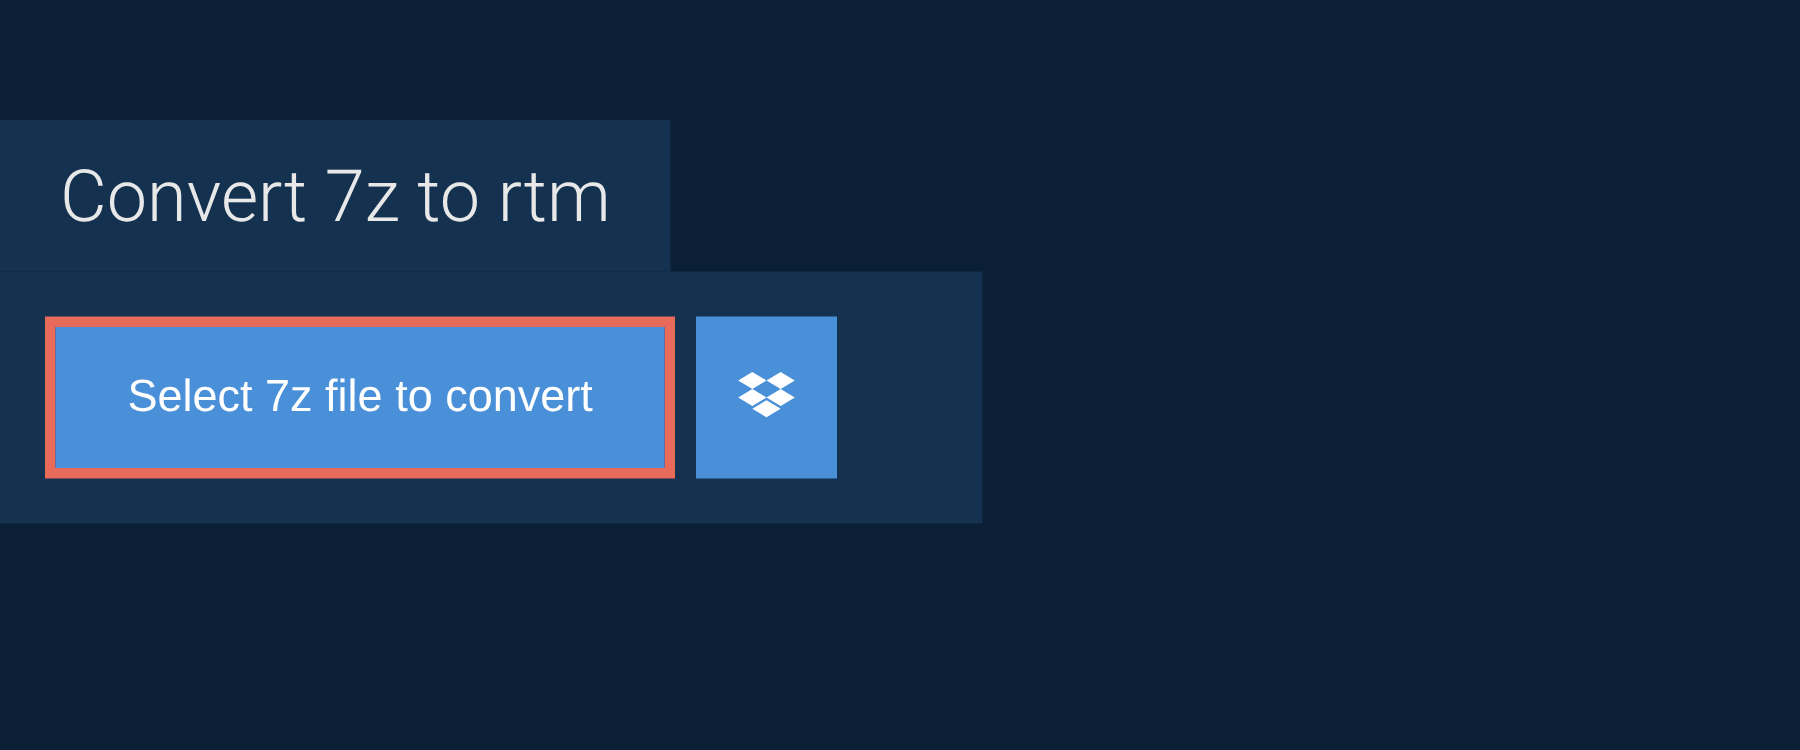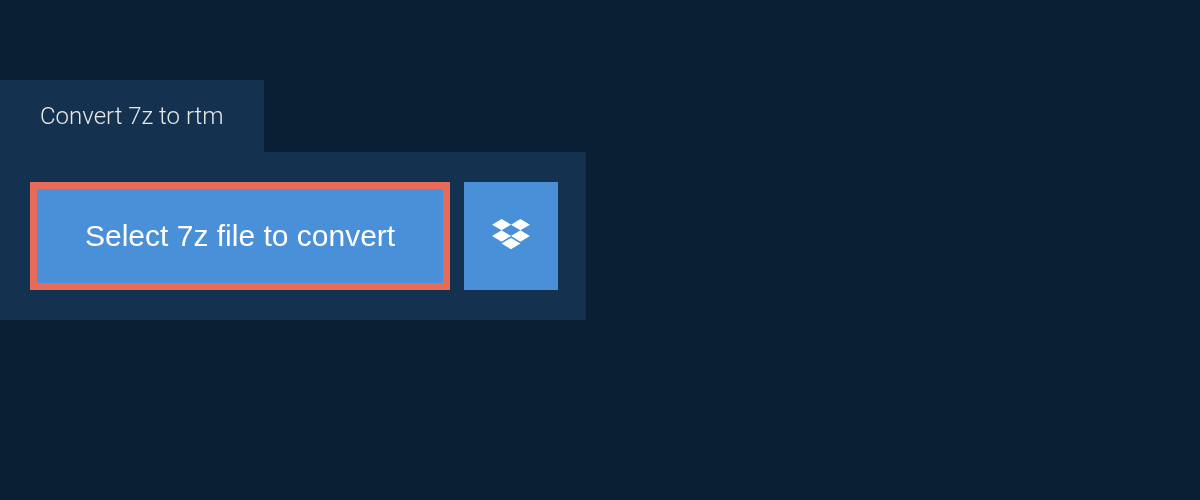--- a/index.html
+++ b/index.html
@@ -14,32 +14,32 @@
       font-family: -apple-system, BlinkMacSystemFont, "Segoe UI", Roboto, Helvetica, Arial, sans-serif;
       overflow: hidden;
     }
     .tab-container {
       display: flex;
       margin-top: 80px;
     }
     .tab {
       background: #14314f;
       color: #e8e8e8;
-      font-size: 24px;
+      font-size: 48px;
       font-weight: 300;
       padding: 22px 40px;
       display: inline-block;
     }
     .panel {
       background: #14314f;
       padding: 30px;
       display: flex;
       align-items: stretch;
       gap: 14px;
-      width: 586px;
+      width: 655px;
     }
     .select-button-wrap {
       border: 7px solid #e86a5a;
       display: flex;
     }
     .select-button {
       background: #4a90d9;
       color: #fff;
       font-size: 30px;
       font-weight: 300;

